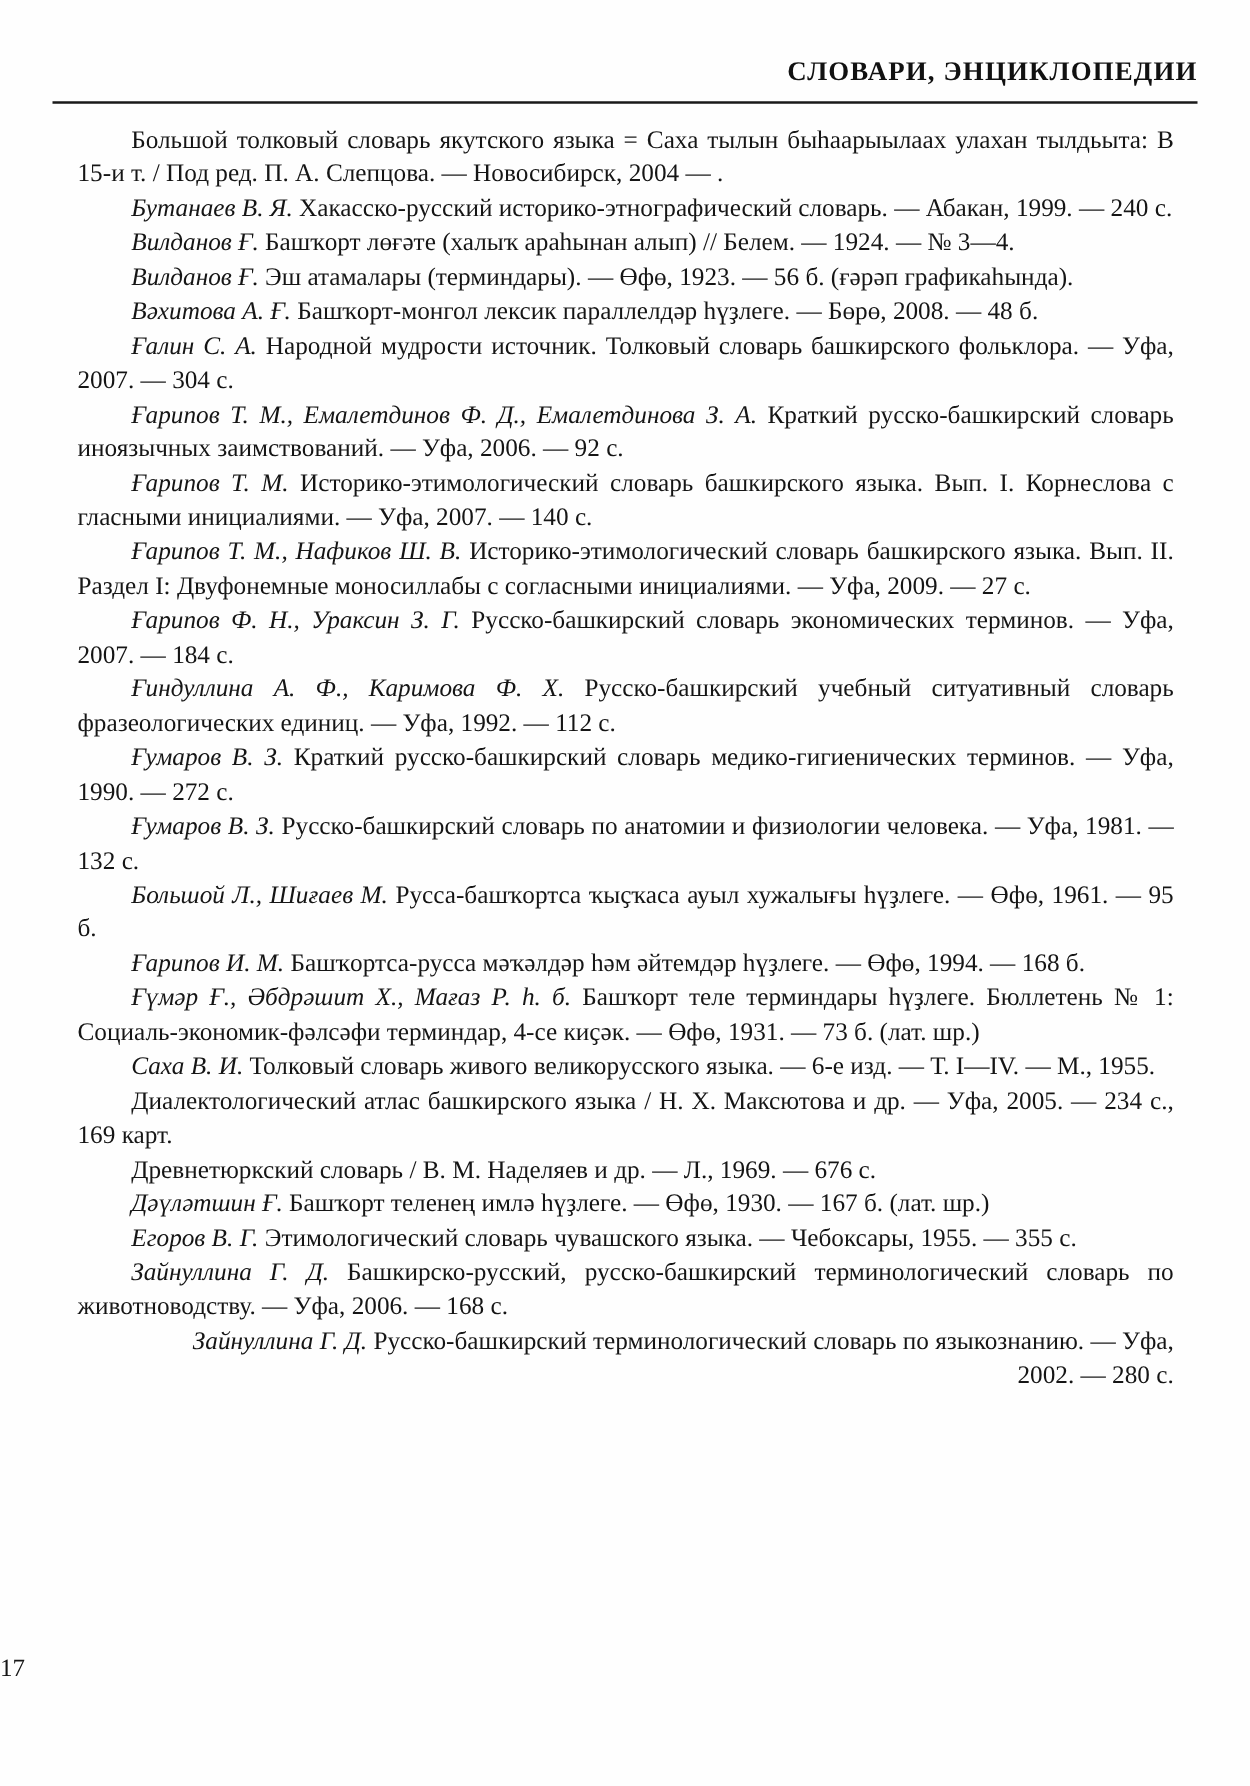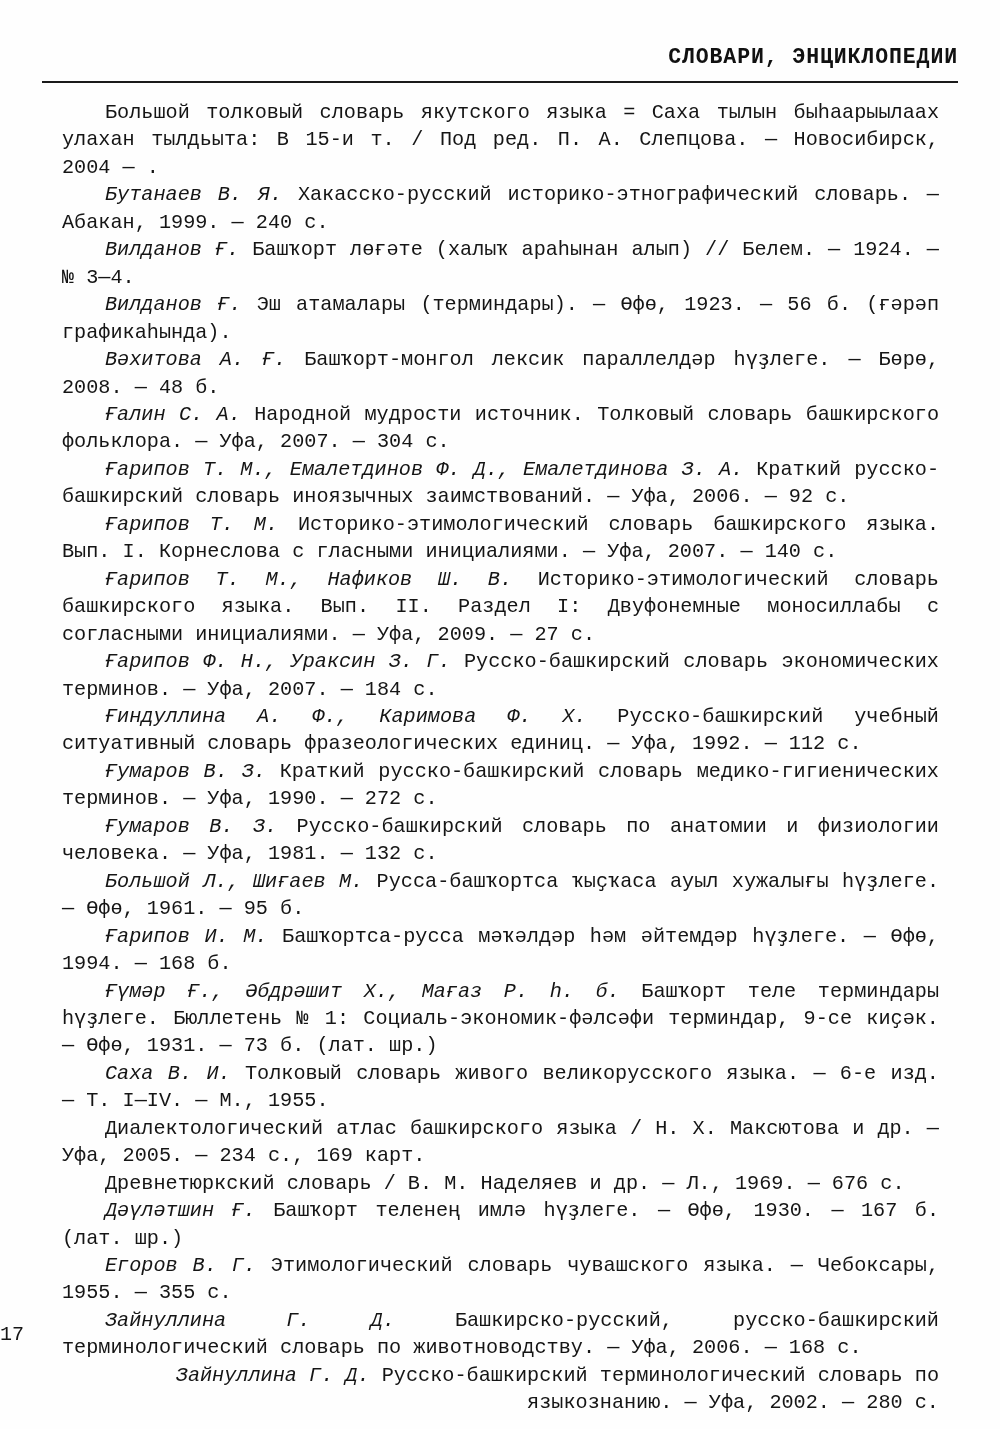--- a/index.html
+++ b/index.html
@@ -8,21 +8,21 @@
     padding: 0;
     background: #ffffff;
   }
   .page {
     position: relative;
     width: 1000px;
     height: 1429px;
     margin: 0 auto;
     background: #fefefe;
     overflow: hidden;
-    font-family: Liberation Mono, monospace;
+    font-family: Liberation Serif, serif;
     color: #151515;
   }
 
   
   .running-head {
     position: absolute;
     left: 42px;
     right: 42px;
     top: 46px;
     height: 38px;
@@ -103,21 +103,21 @@
       <p class="entry"><span class="au">Ғалин С. А.</span><span> Народной мудрости источник. Толковый словарь башкирского фольклора. — Уфа, 2007. — 304 с.</span></p>
       <p class="entry"><span class="au">Ғарипов Т. М., Емалетдинов Ф. Д., Емалетдинова З. А.</span><span> Краткий русско-башкирский словарь иноязычных заимствований. — Уфа, 2006. — 92 с.</span></p>
       <p class="entry"><span class="au">Ғарипов Т. М.</span><span> Историко-этимологический словарь башкирского языка. Вып. I. Корнеслова с гласными инициалиями. — Уфа, 2007. — 140 с.</span></p>
       <p class="entry"><span class="au">Ғарипов Т. М., Нафиков Ш. В.</span><span> Историко-этимологический словарь башкирского языка. Вып. II. Раздел I: Двуфонемные моносиллабы с согласными инициалиями. — Уфа, 2009. — 27 с.</span></p>
       <p class="entry"><span class="au">Ғарипов Ф. Н., Ураксин З. Г.</span><span> Русско-башкирский словарь экономических терминов. — Уфа, 2007. — 184 с.</span></p>
       <p class="entry"><span class="au">Ғиндуллина А. Ф., Каримова Ф. Х.</span><span> Русско-башкирский учебный ситуативный словарь фразеологических единиц. — Уфа, 1992. — 112 с.</span></p>
       <p class="entry"><span class="au">Ғумаров В. З.</span><span> Краткий русско-башкирский словарь медико-гигиенических терминов. — Уфа, 1990. — 272 с.</span></p>
       <p class="entry"><span class="au">Ғумаров В. З.</span><span> Русско-башкирский словарь по анатомии и физиологии человека. — Уфа, 1981. — 132 с.</span></p>
       <p class="entry"><span class="au">Большой Л., Шиғаев М.</span><span> Русса-башҡортса ҡыҫҡаса ауыл хужалығы һүҙлеге. — Өфө, 1961. — 95 б.</span></p>
       <p class="entry"><span class="au">Ғарипов И. М.</span><span> Башҡортса-русса мәҡәлдәр һәм әйтемдәр һүҙлеге. — Өфө, 1994. — 168 б.</span></p>
-      <p class="entry"><span class="au">Ғүмәр Ғ., Әбдрәшит Х., Мағаз Р. һ. б.</span><span> Башҡорт теле терминдары һүҙлеге. Бюллетень № 1: Социаль-экономик-фәлсәфи терминдар, 9-се киҫәк. — Өфө, 1931. — 73 б. (лат. шр.)</span></p>
+      <p class="entry"><span class="au">Ғүмәр Ғ., Әбдрәшит Х., Мағаз Р. һ. б.</span><span> Башҡорт теле терминдары һүҙлеге. Бюллетень № 1: Социаль-экономик-фәлсәфи терминдар, 4-се киҫәк. — Өфө, 1931. — 73 б. (лат. шр.)</span></p>
       <p class="entry"><span class="au">Саха В. И.</span><span> Толковый словарь живого великорусского языка. — 6-е изд. — Т. I—IV. — М., 1955.</span></p>
       <p class="entry"><span>Диалектологический атлас башкирского языка / Н. Х. Максютова и др. — Уфа, 2005. — 234 с., 169 карт.</span></p>
       <p class="entry"><span>Древнетюркский словарь / В. М. Наделяев и др. — Л., 1969. — 676 с.</span></p>
       <p class="entry"><span class="au">Дәүләтшин Ғ.</span><span> Башҡорт теленең имлә һүҙлеге. — Өфө, 1930. — 167 б. (лат. шр.)</span></p>
       <p class="entry"><span class="au">Егоров В. Г.</span><span> Этимологический словарь чувашского языка. — Чебоксары, 1955. — 355 с.</span></p>
       <p class="entry"><span class="au">Зайнуллина Г. Д.</span><span> Башкирско-русский, русско-башкирский терминологический словарь по животноводству. — Уфа, 2006. — 168 с.</span></p>
       <p class="entry"><span class="au">Зайнуллина Г. Д.</span><span> Русско-башкирский терминологический словарь по языкознанию. — Уфа, 2002. — 280 с.</span></p>
     </div>
 
   <div class="folio">17</div>

